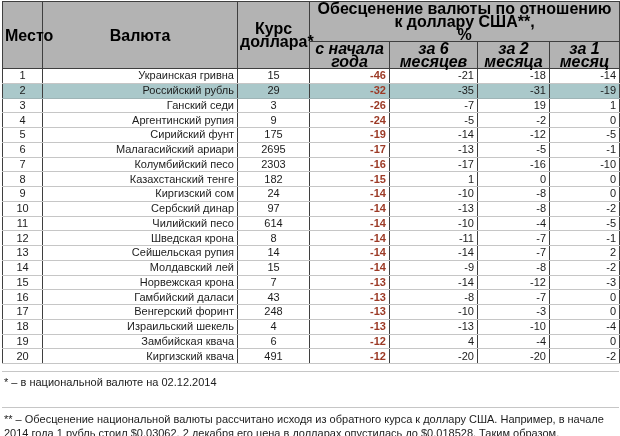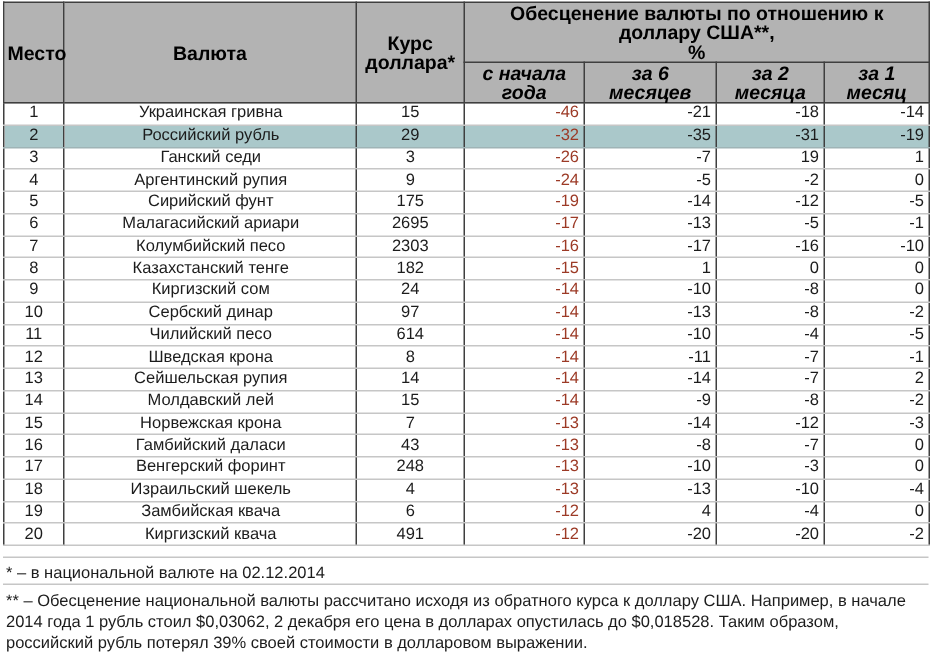--- a/index.html
+++ b/index.html
@@ -17,49 +17,49 @@
     color:#1c1c1c;
   }
   .sheet{width:619px;padding:1px 0 0 2px;}
   table{
     border-collapse:collapse;table-layout:fixed;width:617px;
     border:1px solid var(--dark-line);
   }
   th{
     background:var(--header-bg);
     border:1px solid var(--dark-line);
-    font-size:13px;font-weight:bold;color:#000;
+    font-size:16px;font-weight:bold;color:#000;
     text-align:center;vertical-align:middle;
     padding:0 2px;line-height:13px;
   }
   .h-top{height:28px;}
   .h-sub{height:19px;font-style:italic;}
   .h-group{white-space:pre-line;}
   td{
     border-left:1px solid var(--dark-line);
     border-right:1px solid var(--dark-line);
     border-bottom:1px solid var(--light-line);
     font-size:11px;line-height:13px;height:14.75px;
     padding:0 3px;overflow:hidden;white-space:nowrap;
     vertical-align:middle;
   }
   tbody tr.highlight td{
     background:var(--highlight-bg);
     border-bottom-color:#9fb4b6;
   }
   .c-place,.c-rate{text-align:center;}
-  .c-currency{text-align:center;padding-left:4px;}
+  .c-currency{text-align:right;padding-left:4px;}
   .c-num{text-align:right;}
-  .c-ytd{font-weight:normal;color:var(--ytd-color);}
+  .c-ytd{font-weight:bold;color:var(--ytd-color);}
   .footnotes{margin-top:7px;width:617px;}
   .footnote{font-size:11px;line-height:14px;color:#1c1c1c;}
   .fn1{
     border-top:1px solid var(--light-line);
     border-bottom:1px solid var(--light-line);
-    padding:3px 2px 0 2px;
+    padding:3px 2px 18px 2px;
   }
   .fn2{padding:4px 2px 0 2px;}
 </style>
 </head>
 <body>
 
 <div class="sheet">
 
   <table>
     <colgroup>

